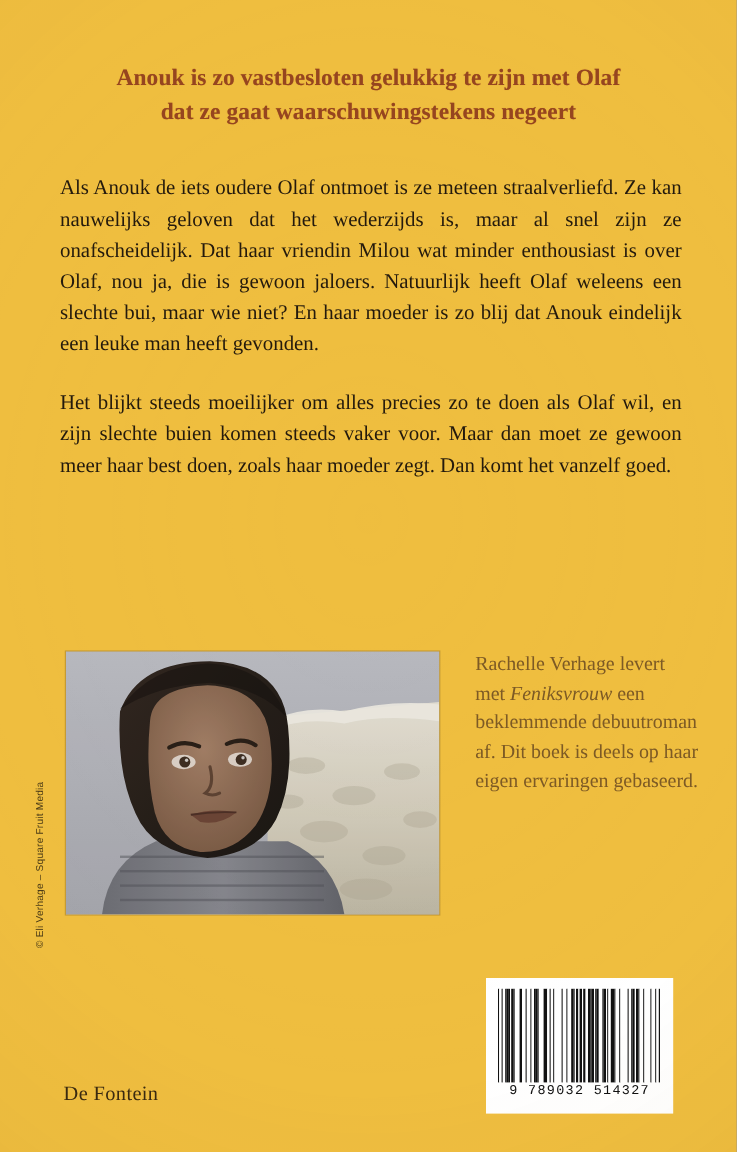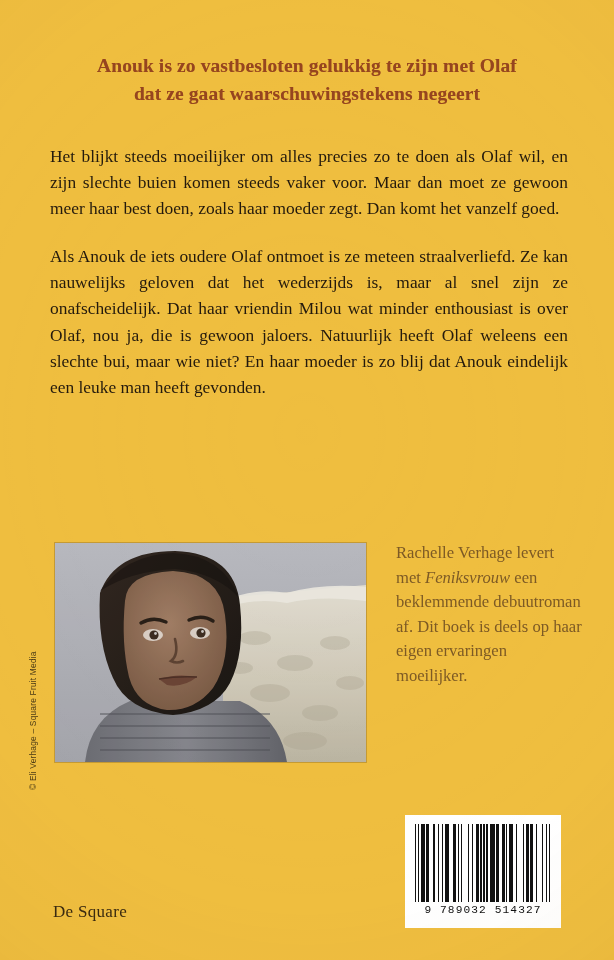--- a/index.html
+++ b/index.html
@@ -141,22 +141,22 @@
 <body>
 
 <div class="cover">
 
   <div class="headline">
     <span>Anouk is zo vastbesloten gelukkig te zijn met Olaf</span>
     <span class="l2">dat ze gaat waarschuwingstekens negeert</span>
   </div>
 
   <div class="blurb">
+    <p>Als Anouk de iets oudere Olaf ontmoet is ze meteen straalverliefd. Ze kan nauwelijks geloven dat het wederzijds is, maar al snel zijn ze onafscheidelijk. Dat haar vriendin Milou wat minder enthousiast is over Olaf, nou ja, die is gewoon jaloers. Natuurlijk heeft Olaf weleens een slechte bui, maar wie niet? En haar moeder is zo blij dat Anouk eindelijk een leuke man heeft gevonden.</p>
     <p>Het blijkt steeds moeilijker om alles precies zo te doen als Olaf wil, en zijn slechte buien komen steeds vaker voor. Maar dan moet ze gewoon meer haar best doen, zoals haar moeder zegt. Dan komt het vanzelf goed.</p>
-    <p>Als Anouk de iets oudere Olaf ontmoet is ze meteen straalverliefd. Ze kan nauwelijks geloven dat het wederzijds is, maar al snel zijn ze onafscheidelijk. Dat haar vriendin Milou wat minder enthousiast is over Olaf, nou ja, die is gewoon jaloers. Natuurlijk heeft Olaf weleens een slechte bui, maar wie niet? En haar moeder is zo blij dat Anouk eindelijk een leuke man heeft gevonden.</p>
   </div>
 
   <div class="author-photo">
     <svg viewBox="0 0 311 219" preserveAspectRatio="xMidYMid slice">
       <defs>
         <linearGradient id="wallg" x1="0" y1="0" x2="0" y2="1">
           <stop offset="0%" stop-color="#c2c4cc"></stop>
           <stop offset="100%" stop-color="#acaeb6"></stop>
         </linearGradient>
         <linearGradient id="furg" x1="0" y1="0" x2="0" y2="1">
@@ -212,24 +212,24 @@
       <path d="M104 136 Q122 130 142 134 Q128 145 112 142 Z" fill="#6d4334"></path>
       <path d="M104 136 Q122 133 142 134" stroke="#4a2c22" stroke-width="1.6" fill="none"></path>
       <path d="M45 48 Q70 12 118 10 Q168 12 184 55 Q162 30 120 26 Q76 28 45 48 Z" fill="#0e0b09" opacity=".55"></path>
       <rect x="0" y="0" width="311" height="219" fill="#5a5240" opacity=".10"></rect>
     </svg>
   </div>
 
   <div class="photo-credit">© Eli Verhage – Square Fruit Media</div>
 
   <div class="author-note">
-    <span>Rachelle Verhage levert met </span><span class="ital">Feniksvrouw</span><span> een beklemmende debuutroman af. Dit boek is deels op haar eigen ervaringen moeilijker.</span>
-  </div>
-
-  <div class="publisher">De Square</div>
+    <span>Rachelle Verhage levert met </span><span class="ital">Feniksvrouw</span><span> een beklemmende debuutroman af. Dit boek is deels op haar eigen ervaringen gebaseerd.</span>
+  </div>
+
+  <div class="publisher">De Fontein</div>
 
   <div class="barcode-box">
     <div class="bars" id="bars">
         <i style="width:1.0526315789473684%;background:#111"></i>
         <i style="width:1.0526315789473684%;background:#fff"></i>
         <i style="width:1.0526315789473684%;background:#111"></i>
         <i style="width:1.0526315789473684%;background:#fff"></i>
         <i style="width:1.0526315789473684%;background:#111"></i>
         <i style="width:1.0526315789473684%;background:#111"></i>
         <i style="width:1.0526315789473684%;background:#111"></i>

